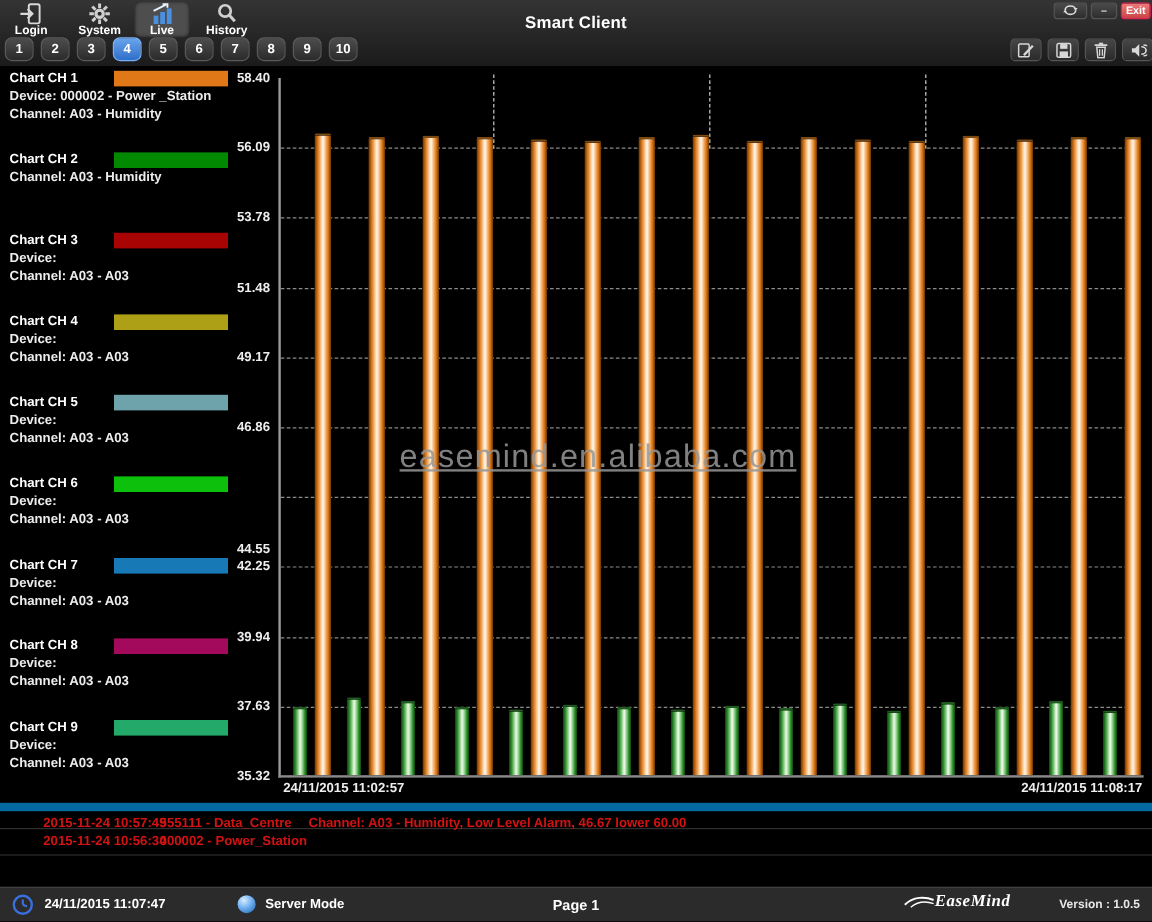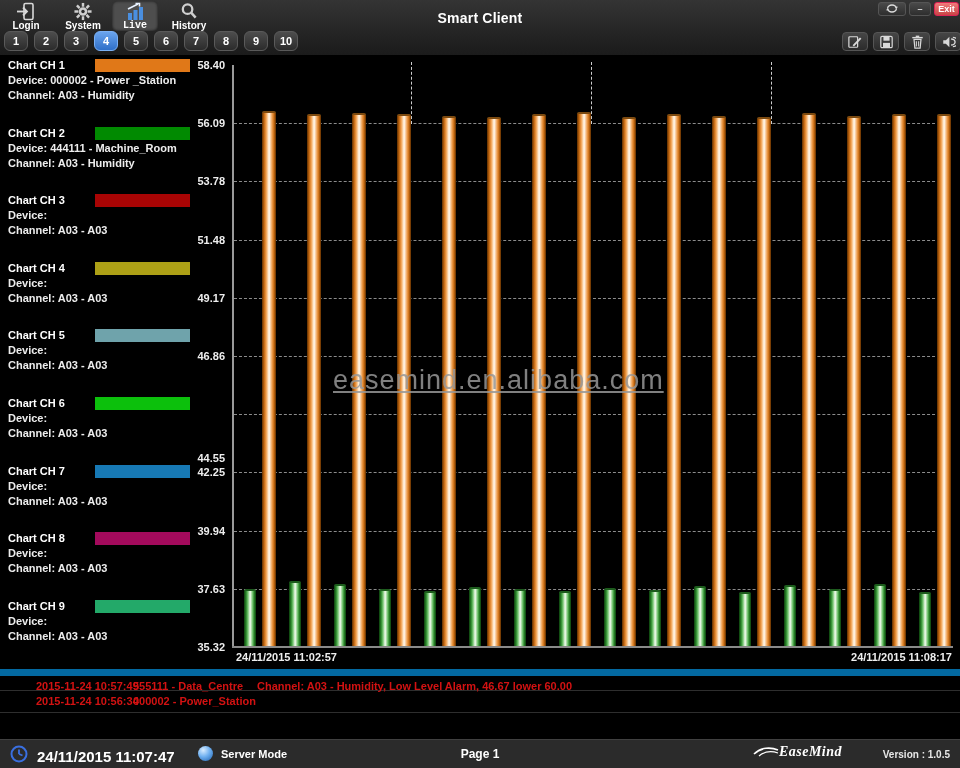--- a/index.html
+++ b/index.html
@@ -56,21 +56,21 @@
   
   .alarms { position:absolute; left:0; top:669px; width:960px; z-index:10; }
   .alarm-row { position:relative; height:22px; border-bottom:1px solid #2e2e2e; }
   .alarm-row:first-child { border-top:7px solid #0369a1; }
   .alarm-row span { position:absolute; top:4px; font-size:11px; font-weight:bold; color:#d31212; white-space:nowrap; }
   .al-time { left:36px; } .al-device { left:133px; } .al-msg { left:257px; }
 
   
   .statusbar { position:absolute; left:0; bottom:0; width:960px; height:29px; background:#2b2b2b;
                border-top:1px solid #404040; z-index:30; }
-  .sb-time { position:absolute; left:37px; top:8px; font-size:15px; font-weight:bold; color:#fff; }
+  .sb-time { position:absolute; left:37px; top:8px; font-size:11px; font-weight:bold; color:#fff; }
   .sb-mode { position:absolute; left:221px; top:8px; font-size:11px; font-weight:bold; color:#fff; }
   .sb-page { position:absolute; left:0; right:0; top:7px; text-align:center; font-size:12px; font-weight:bold; color:#fff; }
   .sb-sphere { position:absolute; left:198px; top:6px; width:15px; height:15px; border-radius:50%;
                background:radial-gradient(circle at 35% 28%, #d8ecff, #6fb0f0 45%, #1d5fae); }
   .sb-clock { position:absolute; left:10px; top:5px; }
   .sb-brand { position:absolute; right:118px; top:4px; display:flex; align-items:flex-end; }
   .sb-brand .txt { font-size:14px; font-weight:bold; font-style:italic; color:#fff;
                    font-family:"Liberation Serif","DejaVu Serif",serif; letter-spacing:.5px; }
   .sb-version { position:absolute; right:10px; top:9px; font-size:10px; font-weight:bold; color:#e8e8e8; }
 </style>
@@ -105,21 +105,21 @@
               <line x1="3.6" y1="16.4" x2="6.4" y2="13.6"></line>
               <line x1="13.6" y1="6.4" x2="16.4" y2="3.6"></line>
             </g>
             <circle cx="10" cy="10" r="4.6" fill="#cfcfcf"></circle>
             <circle cx="10" cy="10" r="1.8" fill="#2a2a2a"></circle>
           </svg>
       </span>
       <span class="lbl">System</span>
     </div>
 
-    <div class="nav-item selected" style="left:112px;width:46px;font-family:Liberation Mono, monospace;">
+    <div class="nav-item selected" style="left:112px;width:46px;">
       <span class="ic">
         <svg width="22" height="19" viewBox="0 0 22 19">
             <rect x="4" y="11" width="4" height="7" fill="#4a8fe0"></rect>
             <rect x="9.5" y="8" width="4" height="10" fill="#4a8fe0"></rect>
             <rect x="15" y="5" width="4" height="13" fill="#4a8fe0"></rect>
             <path d="M4 7 L14 2" stroke="#e8f2ff" stroke-width="1.6" fill="none"></path>
             <path d="M11.5 1.5 h4 v3" stroke="#e8f2ff" stroke-width="1.6" fill="none"></path>
           </svg>
       </span>
       <span class="lbl">Live</span>
@@ -195,21 +195,20 @@
   <div id="sidebar">
       <div class="legend-block" style="top: 58px;">
         <div class="legend-name">Chart CH 1</div>
         <div class="legend-swatch" style="background: rgb(224, 120, 24);"></div>
         <div class="legend-line">Device: 000002 - Power _Station</div>
         <div class="legend-line">Channel: A03 - Humidity</div>
       </div>
       <div class="legend-block" style="top: 125.6px;">
         <div class="legend-name">Chart CH 2</div>
         <div class="legend-swatch" style="background: rgb(1, 138, 1);"></div>
-        <div class="legend-line">Device: 444111 - Machine_Room</div>
         <div class="legend-line">Channel: A03 - Humidity</div>
       </div>
       <div class="legend-block" style="top: 193.2px;">
         <div class="legend-name">Chart CH 3</div>
         <div class="legend-swatch" style="background: rgb(168, 4, 4);"></div>
         <div class="legend-line">Device:</div>
         <div class="legend-line">Channel: A03 - A03</div>
       </div>
       <div class="legend-block" style="top: 260.8px;">
         <div class="legend-name">Chart CH 4</div>

